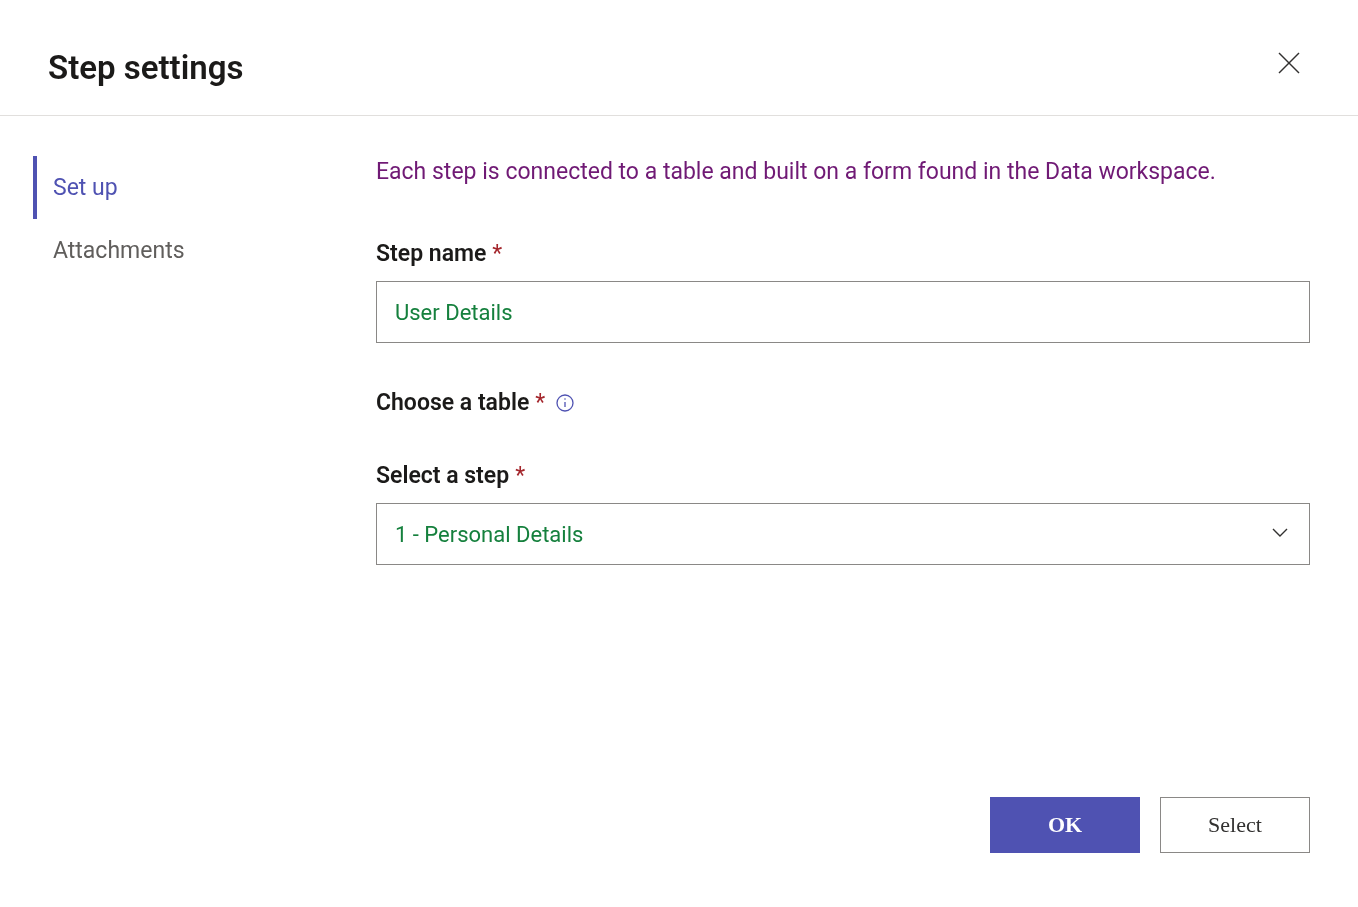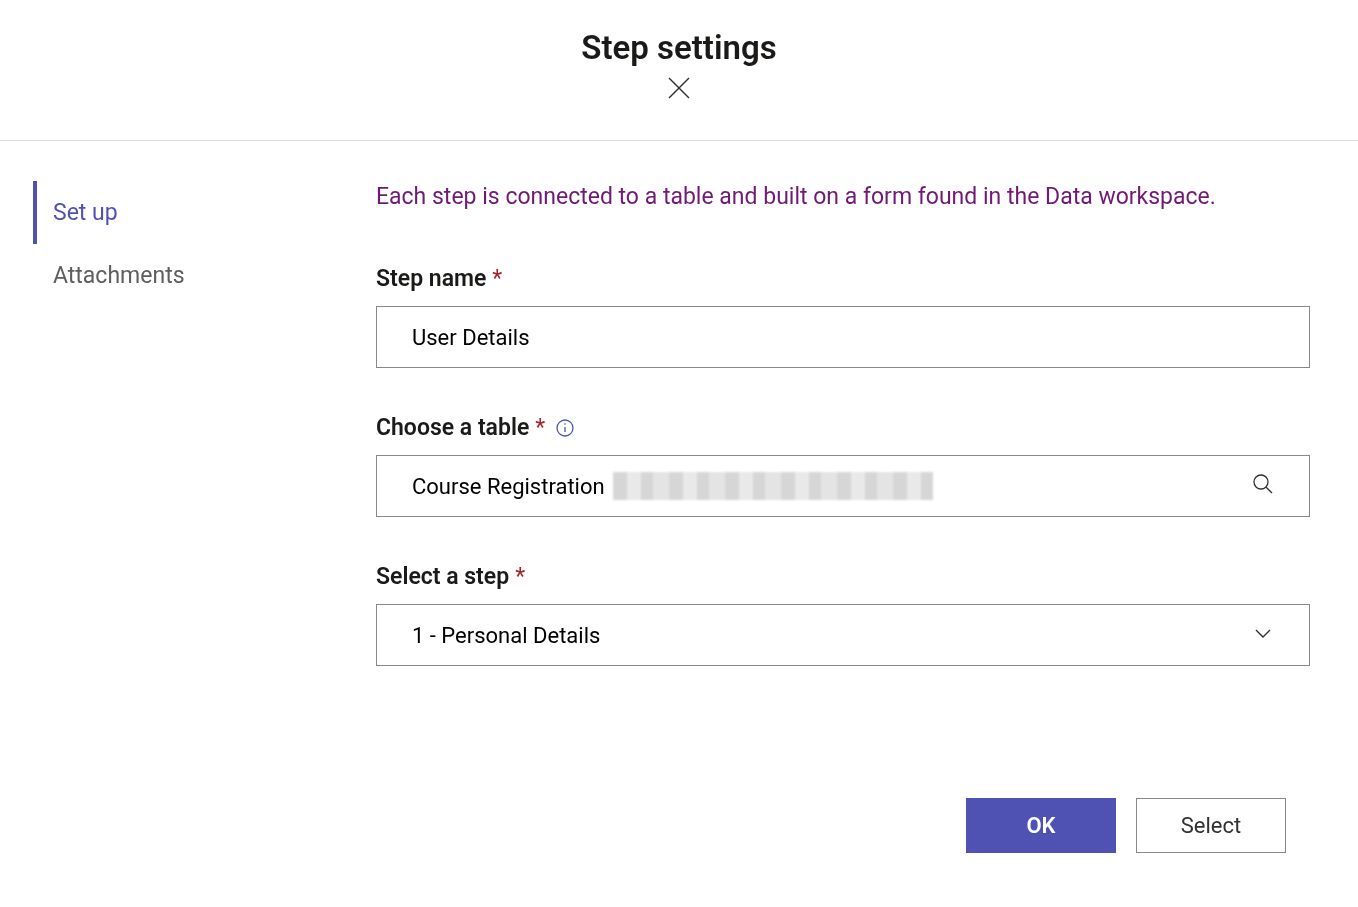--- a/index.html
+++ b/index.html
@@ -8,25 +8,24 @@
     background: #ffffff;
     color: #323130;
     width: 1358px;
     height: 907px;
     overflow: hidden;
     position: relative;
   }
 
   .dialog-header {
     display: flex;
-    align-items: center;
+    align-items: flex-end;
     justify-content: space-between;
-    padding: 28px 48px 28px 48px;
+    padding: 42px 48px 28px 48px;
     border-bottom: 1px solid #e1dfdd;
-    flex-direction: column;
   }
   .dialog-title {
     font-size: 33px;
     font-weight: 600;
     color: #1b1a19;
   }
   .close-btn {
     background: none;
     border: none;
     cursor: pointer;
@@ -90,22 +89,22 @@
   }
   .info-icon {
     display: inline-flex;
     margin-left: 4px;
   }
 
   .text-input, .lookup-input, .select-input {
     width: 100%;
     font-size: 22px;
     font-family: inherit;
-    color: #000000;
-    padding: 14px 35px;
+    color: #15803d;
+    padding: 14px 18px;
     border: 1px solid #8a8886;
     background: #ffffff;
     outline: none;
     height: 62px;
     display: flex;
     align-items: center;
     position: relative;
   }
 
   .lookup-input {
@@ -129,24 +128,25 @@
     margin-left: auto;
   }
 
   .select-input {
     cursor: pointer;
     justify-content: space-between;
   }
 
   .footer {
     position: absolute;
-    right: 72px;
+    right: 48px;
     bottom: 54px;
     display: flex;
     gap: 20px;
+    font-family: Liberation Serif, serif;
   }
   .btn {
     font-size: 22px;
     font-family: inherit;
     padding: 14px 40px;
     min-width: 150px;
     border: 1px solid #8a8886;
     background: #ffffff;
     color: #323130;
     cursor: pointer;
@@ -201,30 +201,20 @@
         <span>Choose a table</span>
         <span class="required-asterisk">*</span>
         <span class="info-icon">
           <svg width="20" height="20" viewBox="0 0 20 20" fill="none" stroke="#4f52b2" stroke-width="1.3">
             <circle cx="10" cy="10" r="8"></circle>
             <line x1="10" y1="9" x2="10" y2="14"></line>
             <circle cx="10" cy="6" r="0.8" fill="#4f52b2" stroke="none"></circle>
           </svg>
         </span>
       </div>
-      <div class="lookup-input">
-        <span class="lookup-value">Course Registration</span>
-        <span class="redacted"></span>
-        <span class="lookup-icon">
-          <svg width="22" height="22" viewBox="0 0 22 22" fill="none" stroke="#323130" stroke-width="1.3">
-            <circle cx="9" cy="9" r="7"></circle>
-            <line x1="14.2" y1="14.2" x2="20" y2="20"></line>
-          </svg>
-        </span>
-      </div>
     </div>
 
     <div class="field-group">
       <div class="field-label">
         <span>Select a step</span>
         <span class="required-asterisk">*</span>
       </div>
       <div class="select-input">
         <span>1 - Personal Details</span>
         <span>

